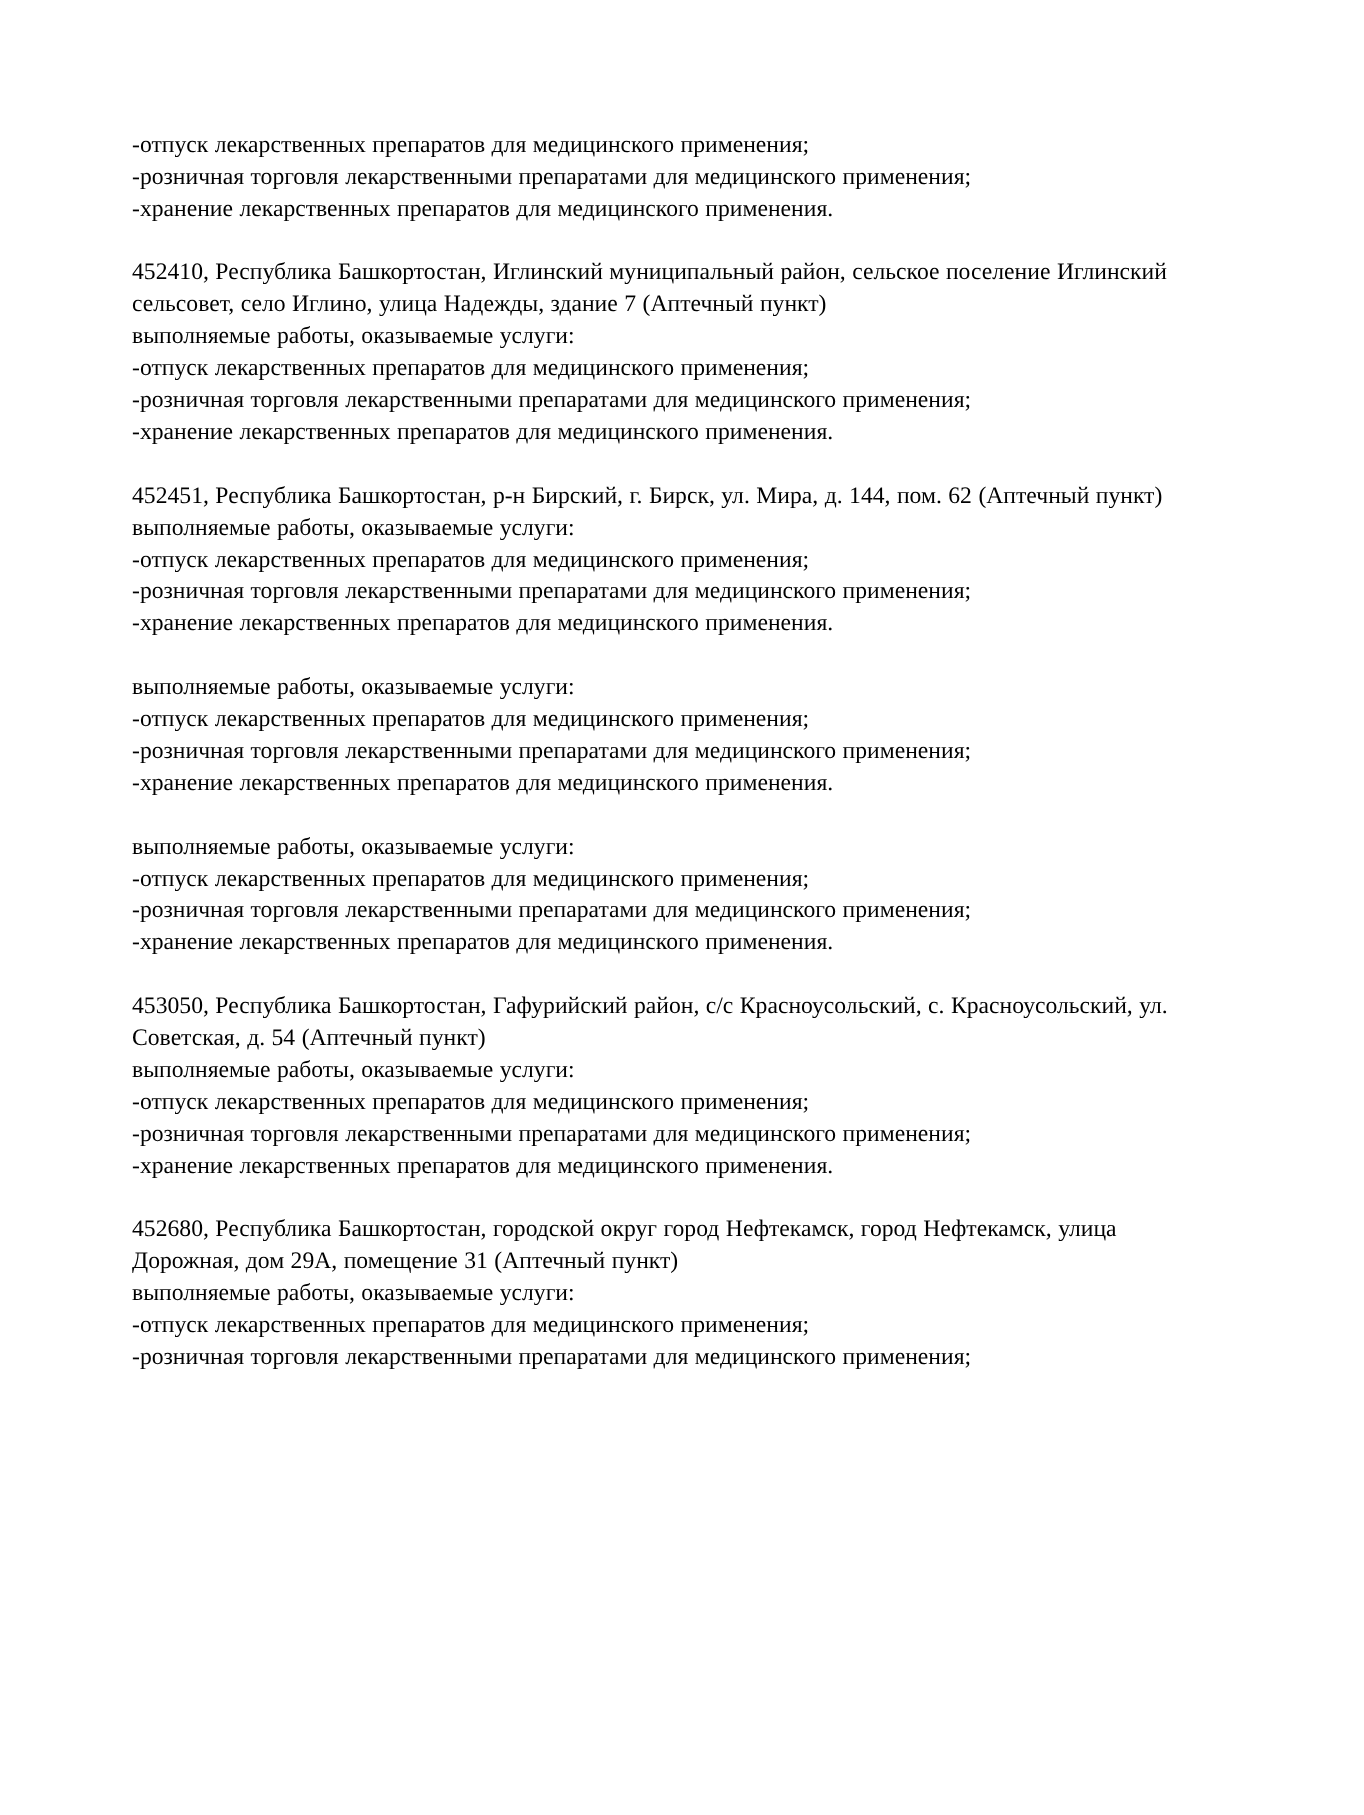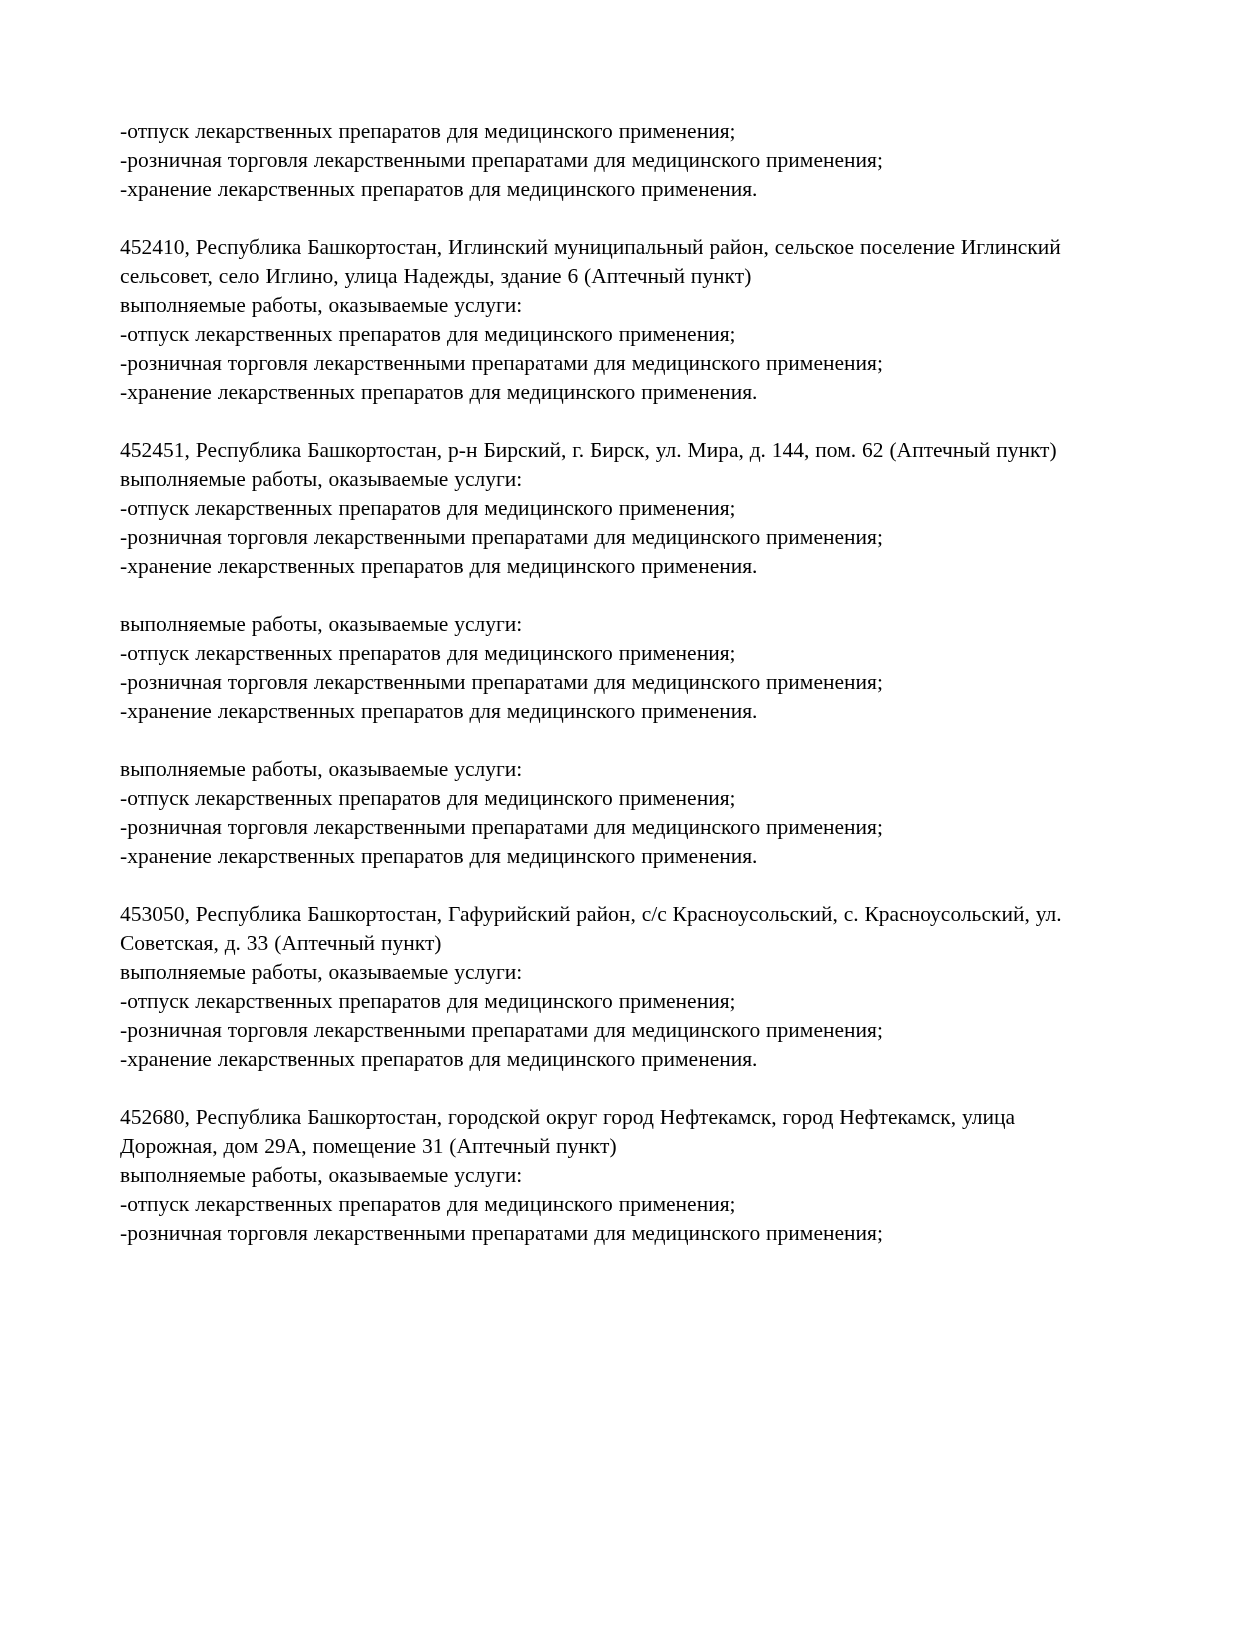--- a/index.html
+++ b/index.html
@@ -35,21 +35,21 @@
 <div class="page">
   <div class="content">
 
     <div class="para">
       <span class="line">-отпуск лекарственных препаратов для медицинского применения;</span>
       <span class="line">-розничная торговля лекарственными препаратами для медицинского применения;</span>
       <span class="line">-хранение лекарственных препаратов для медицинского применения.</span>
     </div>
 
     <div class="para">
-      <span class="line">452410, Республика Башкортостан, Иглинский муниципальный район, сельское поселение Иглинский сельсовет, село Иглино, улица Надежды, здание 6 (Аптечный пункт)</span>
+      <span class="line">452410, Республика Башкортостан, Иглинский муниципальный район, сельское поселение Иглинский сельсовет, село Иглино, улица Надежды, здание 7 (Аптечный пункт)</span>
       <span class="line">выполняемые работы, оказываемые услуги:</span>
       <span class="line">-отпуск лекарственных препаратов для медицинского применения;</span>
       <span class="line">-розничная торговля лекарственными препаратами для медицинского применения;</span>
       <span class="line">-хранение лекарственных препаратов для медицинского применения.</span>
     </div>
 
     <div class="para">
       <span class="line">452451, Республика Башкортостан, р-н Бирский, г. Бирск, ул. Мира, д. 144, пом. 62 (Аптечный пункт)</span>
       <span class="line">выполняемые работы, оказываемые услуги:</span>
       <span class="line">-отпуск лекарственных препаратов для медицинского применения;</span>
@@ -65,21 +65,21 @@
     </div>
 
     <div class="para">
       <span class="line">выполняемые работы, оказываемые услуги:</span>
       <span class="line">-отпуск лекарственных препаратов для медицинского применения;</span>
       <span class="line">-розничная торговля лекарственными препаратами для медицинского применения;</span>
       <span class="line">-хранение лекарственных препаратов для медицинского применения.</span>
     </div>
 
     <div class="para">
-      <span class="line">453050, Республика Башкортостан, Гафурийский район, с/с Красноусольский, с. Красноусольский, ул. Советская, д. 33 (Аптечный пункт)</span>
+      <span class="line">453050, Республика Башкортостан, Гафурийский район, с/с Красноусольский, с. Красноусольский, ул. Советская, д. 54 (Аптечный пункт)</span>
       <span class="line">выполняемые работы, оказываемые услуги:</span>
       <span class="line">-отпуск лекарственных препаратов для медицинского применения;</span>
       <span class="line">-розничная торговля лекарственными препаратами для медицинского применения;</span>
       <span class="line">-хранение лекарственных препаратов для медицинского применения.</span>
     </div>
 
     <div class="para">
       <span class="line">452680, Республика Башкортостан, городской округ город Нефтекамск, город Нефтекамск, улица Дорожная, дом 29А, помещение 31 (Аптечный пункт)</span>
       <span class="line">выполняемые работы, оказываемые услуги:</span>
       <span class="line">-отпуск лекарственных препаратов для медицинского применения;</span>

